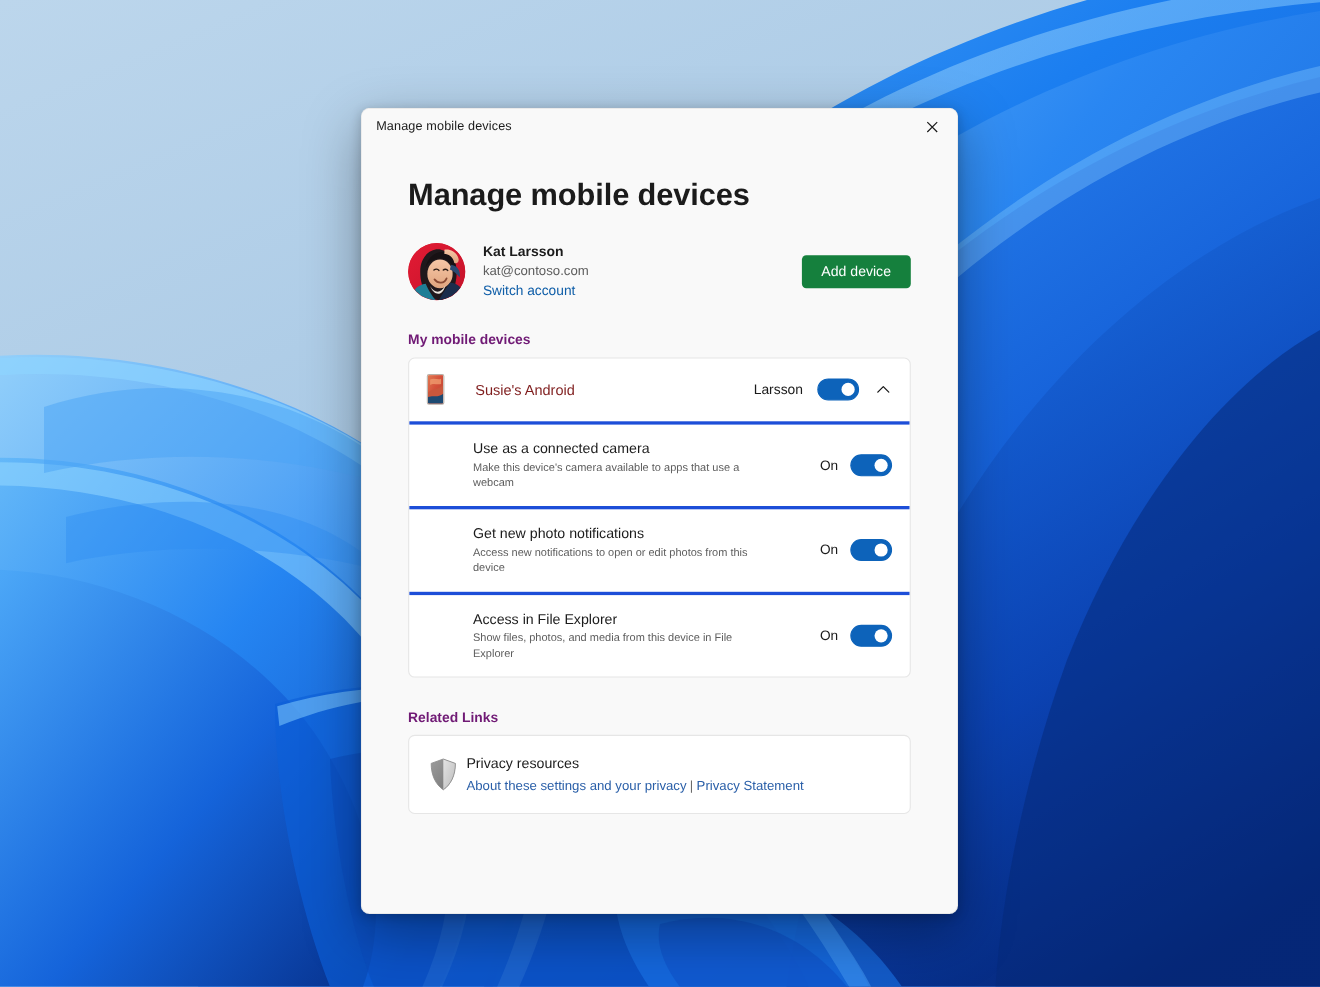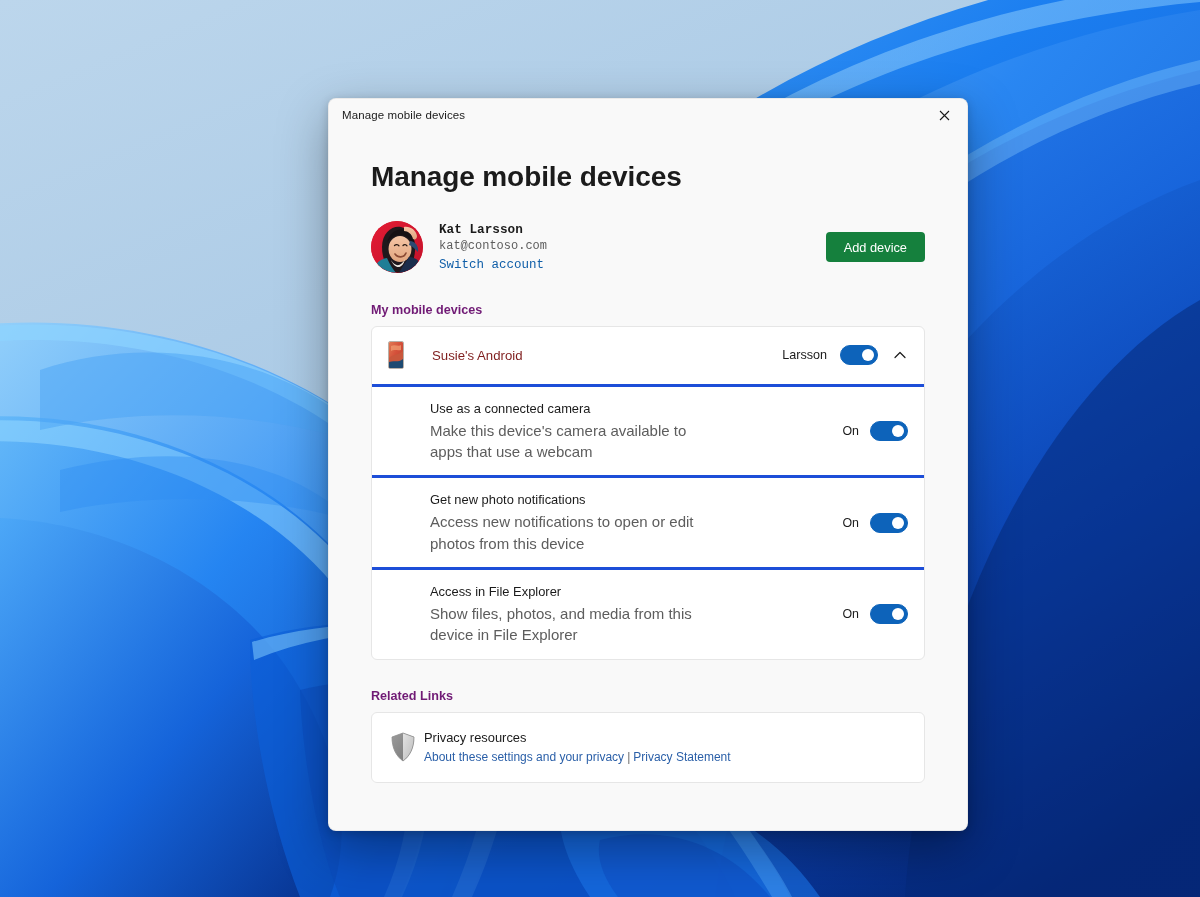--- a/index.html
+++ b/index.html
@@ -24,21 +24,21 @@
     inset: 0;
     width: 1200px;
     height: 897px;
   }
 
   
   #dialog {
     position: absolute;
     left: 328px;
     top: 98px;
-    width: 640px;
+    width: 543px;
     height: 733px;
     background: #f9f9f9;
     border-radius: 8px;
     box-shadow: 0 18px 50px rgba(0,0,0,0.34), 0 2px 10px rgba(0,0,0,0.18);
     overflow: hidden;
     border: 1px solid rgba(0,0,0,0.06);
     box-sizing: border-box;
   }
 
   #titlebar {
@@ -92,21 +92,20 @@
     border-radius: 50%;
     overflow: hidden;
     flex: 0 0 auto;
     position: relative;
     background: #d81b2e;
   }
   #account-info {
     margin-left: 16px;
     flex: 1 1 auto;
     min-width: 0;
-    font-family: Liberation Mono, monospace;
   }
   .acct-name {
     font-size: 12.7px;
     font-weight: 700;
     color: #1b1b1b;
     line-height: 1.35;
   }
   .acct-email {
     font-size: 12px;
     color: #5d5d5d;
@@ -197,21 +196,21 @@
     border-top: 3px solid #1d4ed8;
     min-height: 72px;
   }
   .setting-texts { flex: 1 1 auto; padding-right: 14px; }
   .setting-title {
     font-size: 12.9px;
     color: #1b1b1b;
     line-height: 1.4;
   }
   .setting-desc {
-    font-size: 15px;
+    font-size: 10px;
     color: #5d5d5d;
     line-height: 1.42;
     margin-top: 2px;
     max-width: 265px;
   }
   .setting-state {
     font-size: 12.4px;
     color: #1b1b1b;
     margin-right: 11px;
     flex: 0 0 auto;

